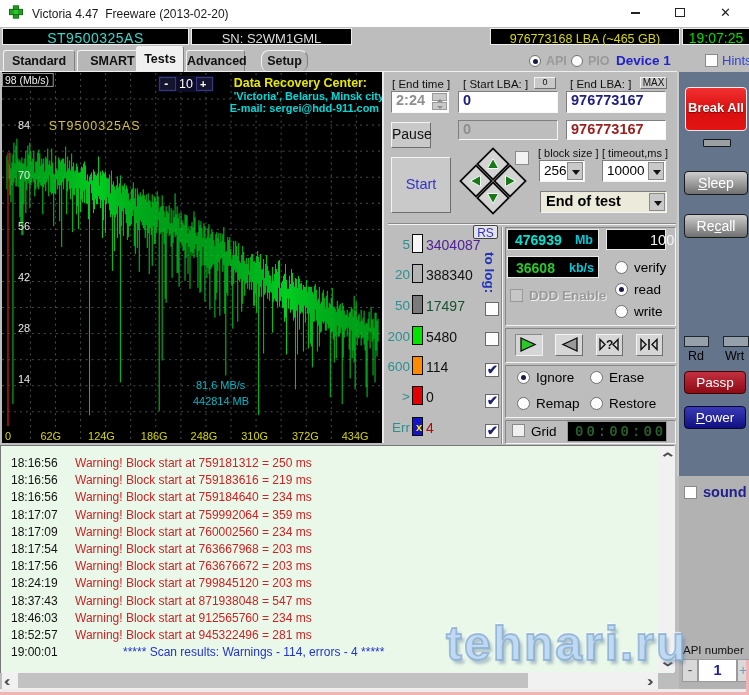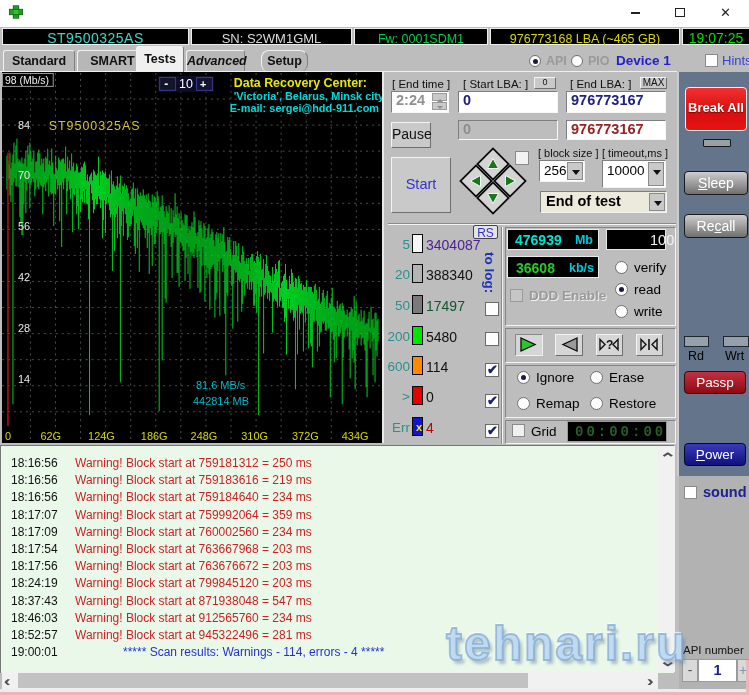--- a/index.html
+++ b/index.html
@@ -70,38 +70,38 @@
 #wmark { left:446px; top:616px; font-size:48px; font-weight:bold; letter-spacing:2px; color:rgba(190,218,242,0.96); -webkit-text-stroke:1.8px rgba(132,170,208,0.75); text-shadow:3px 4px 3px rgba(100,130,160,0.45), -1px -2px 1px rgba(255,255,255,0.7); z-index:50; font-family:"Liberation Sans",sans-serif; }
 </style></head>
 <body>
 
 <div class="abs" id="title">
  <svg class="abs" id="ticon" viewBox="0 0 17 16">
   <rect x="5.2" y="0.5" width="6.6" height="15" fill="#1fa11f" stroke="#0c5c0c" stroke-width="1"></rect>
   <rect x="0.5" y="4.7" width="16" height="6.6" fill="#1fa11f" stroke="#0c5c0c" stroke-width="1"></rect>
   <rect x="5.9" y="5.4" width="5.2" height="5.2" fill="#2cc52c"></rect>
  </svg>
+ <span class="abs" id="ttext">Victoria 4.47&nbsp; Freeware (2013-02-20)</span>
  <div class="abs" id="wmin"></div>
  <div class="abs" id="wmax"></div>
  <span class="abs" id="wclose">✕</span>
 </div>
 
 <div class="abs" id="ibar">
  <div class="seg" style="left:2px;width:187px;"><span style="color:#35d8ca;font-size:14px;letter-spacing:0.5px;">ST9500325AS</span></div>
  <div class="seg" style="left:191px;width:161px;"><span style="color:#dcdcdc;font-size:13px;">SN: S2WM1GML</span></div>
- <div class="seg" style="left:354px;width:134px;"><span style="color:#00cc44;font-size:12.5px;">Fw: 0001SDM1</span></div>
  <div class="seg" style="left:490px;width:190px;"><span style="color:#d8d800;font-size:12.5px;">976773168 LBA (~465 GB)</span></div>
  <div class="seg" style="left:682px;width:67px;border-right:none;"><span style="color:#00dd00;font-size:14px;">19:07:25</span></div>
 </div>
 
 <div class="abs" id="tabs">
  <div class="tab" style="left:3px;width:72px;">Standard</div>
  <div class="tab" style="left:77px;width:71px;">SMART</div>
  <div class="tab act" style="left:136px;width:48px;">Tests</div>
- <div class="tab" style="left:186px;width:59px;font-style:italic;">Advanced</div>
+ <div class="tab" style="left:186px;width:59px;">Advanced</div>
  <div class="tab" style="left:261px;width:47px;border-radius:8px;">Setup</div>
  <div class="radio rdot" style="left:529px;top:9px;"></div>
  <span class="abs" style="left:546px;top:8px;font-size:12.5px;font-weight:bold;color:#999;">API</span>
  <div class="radio" style="left:571px;top:9px;"></div>
  <span class="abs" style="left:588px;top:8px;font-size:12.5px;font-weight:bold;color:#999;">PIO</span>
  <span class="abs" style="left:616px;top:7px;font-size:13.5px;font-weight:bold;color:#2222cc;">Device 1</span>
  <div class="cb" style="left:705px;top:8px;"></div>
  <span class="abs" style="left:722px;top:7px;font-size:13px;color:#3344cc;">Hints</span>
 </div>
 
@@ -187,21 +187,21 @@
  <path d="M34 56.5l5.5 -10h-11z" fill="#197619" stroke="#f0fff0" stroke-width="1"></path>
 </svg>
 <div class="cb" style="left:515px;top:151px;width:14px;height:14px;background:#f2f2f2;"></div>
 
 <span class="lbl" style="left:538px;top:147px;font-size:11px;">[ block size ]</span>
 <span class="lbl" style="left:602px;top:147px;font-size:11px;">[ timeout,ms ]</span>
 <div class="combo" style="left:539px;top:160px;width:46px;height:22px;">
     <span style="position:absolute;left:4px;top:2px;font-size:13.5px;">256</span>
     <span class="cario"></span>
   </div>
-<div class="combo" style="left:602px;top:160px;width:64px;height:28px;">
+<div class="combo" style="left:602px;top:160px;width:64px;height:22px;">
     <span style="position:absolute;left:4px;top:2px;font-size:13.5px;">10000</span>
     <span class="cario"></span>
   </div>
 <div class="combo" style="left:540px;top:191px;width:127px;height:22px;background:#eceadb;">
     <span style="position:absolute;left:5px;top:1px;font-size:14.5px;font-weight:bold;">End of test</span>
     <span class="cario"></span>
   </div>
 
 <div class="abs" style="left:388px;top:223px;width:288px;height:0;border-top:1px solid #8a8a8a;border-bottom:1px solid #f4f4f4;"></div>
 
@@ -328,21 +328,21 @@
 <div class="abs" id="strip"></div>
 <div class="sbtn abs" style="left:685px;top:87px;width:62px;height:44px;background:linear-gradient(#f23030,#d80e0e 55%,#e41414);border:1.5px solid #eeeeee;font-size:13px;font-weight:bold;line-height:40px;text-shadow:0 1px 1px #7a0808;">Break All</div>
 <div class="abs" style="left:703px;top:139px;width:28px;height:8px;background:#9aa0a2;border:1.5px solid #15181c;border-radius:1px;"></div>
 <div class="sbtn abs" style="left:684px;top:171px;width:64px;height:24px;background:linear-gradient(#cdcdcd,#6f6f6f);border:1px solid #1a1a1a;font-size:14px;line-height:22px;"><u>S</u>leep</div>
 <div class="sbtn abs" style="left:684px;top:214px;width:64px;height:24px;background:linear-gradient(#cdcdcd,#6f6f6f);border:1px solid #1a1a1a;font-size:14px;line-height:22px;">Re<u>c</u>all</div>
 <div class="abs" style="left:684px;top:336px;width:25px;height:11px;background:#96a0aa;border:1px solid #20262e;"></div>
 <div class="abs" style="left:723px;top:336px;width:26px;height:11px;background:#96a0aa;border:1px solid #20262e;"></div>
 <span class="abs" style="left:688px;top:349px;font-size:12.5px;color:#000;">Rd</span>
 <span class="abs" style="left:725px;top:349px;font-size:12.5px;color:#000;">Wrt</span>
 <div class="sbtn abs" style="left:684px;top:371px;width:62px;height:23px;background:linear-gradient(#c33040,#8e0a14);border:1px solid #400404;font-size:13.5px;line-height:21px;">Passp</div>
-<div class="sbtn abs" style="left:684px;top:443px;width:62px;height:23px;background:linear-gradient(#3a3ab8,#101080);border:1px solid #06062e;font-size:13.5px;line-height:21px;"><u>P</u>ower</div>
+<div class="sbtn abs" style="left:684px;top:406px;width:62px;height:23px;background:linear-gradient(#3a3ab8,#101080);border:1px solid #06062e;font-size:13.5px;line-height:21px;"><u>P</u>ower</div>
 
 <div class="abs" id="logwrap"></div>
 <div class="lg" style="top:456px">
     <span class="lt">18:16:56</span>
     <span class="lm">Warning! Block start at 759181312 = 250 ms</span>
   </div>
 <div class="lg" style="top:473px">
     <span class="lt">18:16:56</span>
     <span class="lm">Warning! Block start at 759183616 = 219 ms</span>
   </div>

